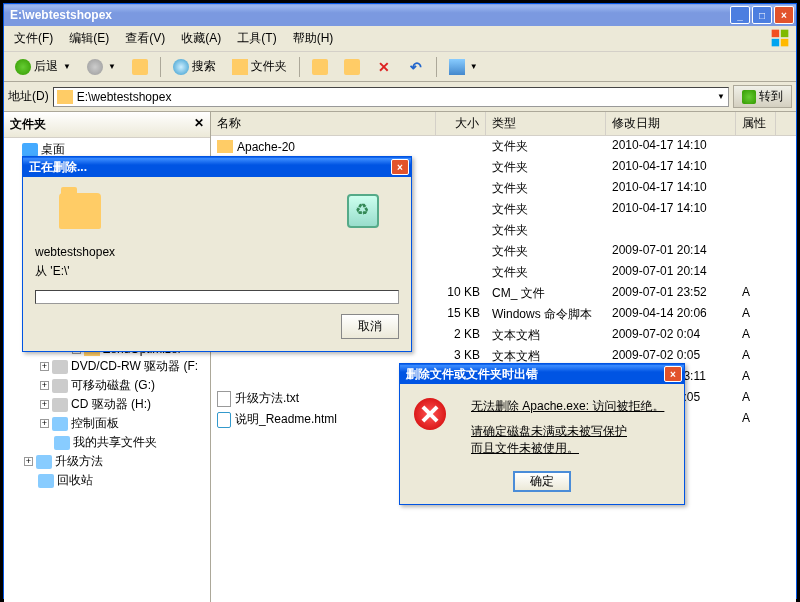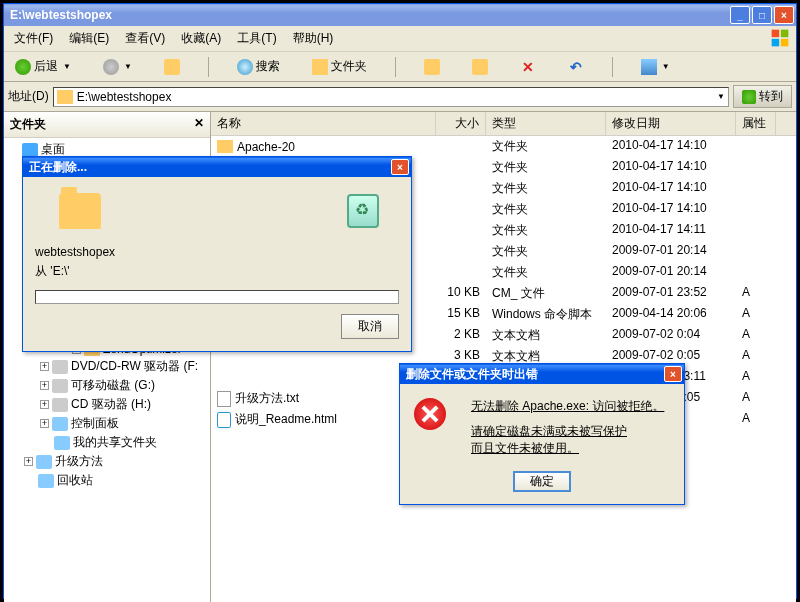--- a/index.html
+++ b/index.html
@@ -7,21 +7,21 @@
 .window { position: absolute; background: #ece9d8; border: 1px solid #0054e3; }
 .titlebar { background: linear-gradient(#0054e3, #3b8cff 8%, #0054e3 40%, #0054e3); height: 22px; display: flex; align-items: center; padding: 0 2px 0 6px; color: #fff; font-weight: bold; }
 .titlebar-inactive { background: linear-gradient(#7b99e0, #9db9f0 8%, #7b99e0 40%, #7b99e0); }
 .titlebar .spacer { flex: 1; }
 .winbtn { width: 20px; height: 18px; background: #e68a3c; border: 1px solid #fff; margin-left: 2px; display: flex; align-items: center; justify-content: center; color: #fff; font-weight: bold; font-size: 10px; border-radius: 2px; cursor: pointer; }
 .winbtn.close { background: #e2532b; }
 .winbtn.min, .winbtn.max { background: #4c7ee0; }
 .menubar { background: #ece9d8; padding: 2px 4px; display: flex; gap: 4px; border-bottom: 1px solid #d4d0c8; position: relative; }
 .menubar span { padding: 2px 6px; cursor: pointer; }
 .menubar .flag { position: absolute; right: 4px; top: 2px; width: 24px; height: 20px; }
-.toolbar { background: #ece9d8; padding: 3px 4px; display: flex; align-items: center; gap: 18px; border-bottom: 1px solid #aca899; }
+.toolbar { background: #ece9d8; padding: 3px 4px; display: flex; align-items: center; gap: 2px; border-bottom: 1px solid #aca899; }
 .tbtn { padding: 2px 6px; display: flex; align-items: center; gap: 3px; cursor: pointer; border: 1px solid transparent; }
 .ticon { width: 16px; height: 16px; display: inline-block; }
 .ticon.back { background: radial-gradient(#6c3, #390); border-radius: 50%; }
 .ticon.fwd { background: radial-gradient(#ccc, #999); border-radius: 50%; }
 .ticon.up { background: #fc6; border-radius: 2px; }
 .ticon.search { background: radial-gradient(#cef, #39c); border-radius: 50%; }
 .ticon.folders { background: #fc6; }
 .ticon.xred { color: #d22; font-weight: bold; font-size: 14px; display:flex;align-items:center;justify-content:center; }
 .ticon.undo { color: #26c; font-weight: bold; font-size: 14px; display:flex;align-items:center;justify-content:center; }
 .vline { width: 1px; height: 20px; background: #aca899; margin: 0 3px; }
@@ -312,21 +312,20 @@
             <div class="col-type">文件夹</div>
             <div class="col-date">2010-04-17 14:10</div>
             <div class="col-attr"></div>
           </div>
           <div class="listrow">
             <div class="col-name">
               <span></span>
             </div>
             <div class="col-size"></div>
             <div class="col-type">文件夹</div>
-            <div class="col-date">2010-04-17 14:11</div>
             <div class="col-attr"></div>
           </div>
           <div class="listrow">
             <div class="col-name">
               <span></span>
             </div>
             <div class="col-size"></div>
             <div class="col-type">文件夹</div>
             <div class="col-date">2009-07-01 20:14</div>
             <div class="col-attr"></div>

